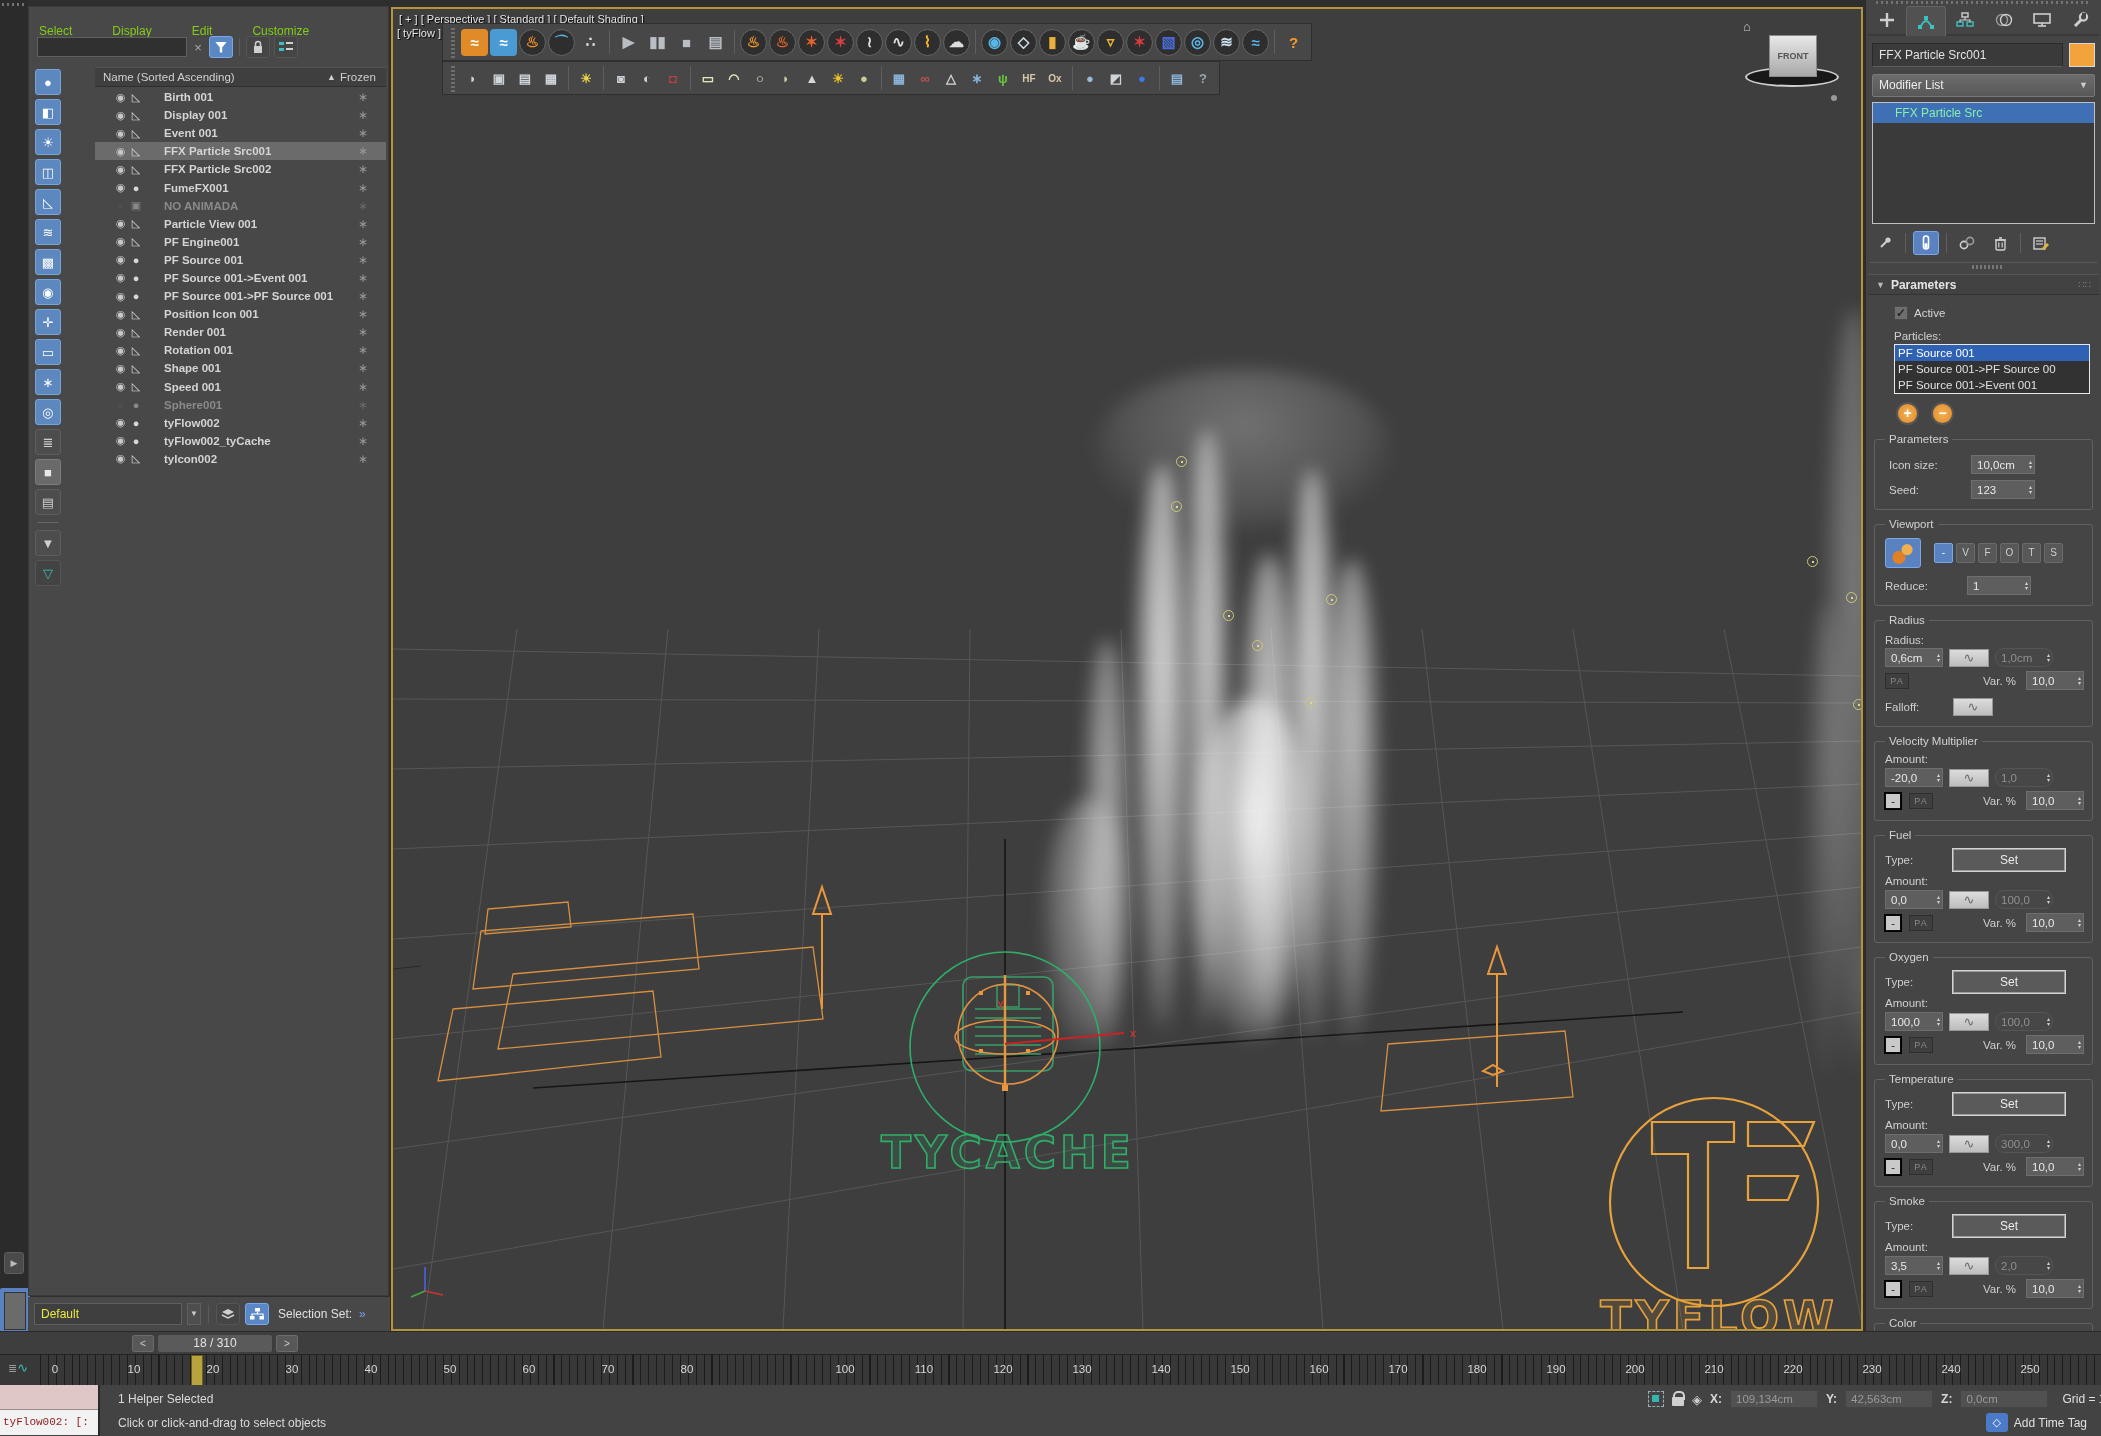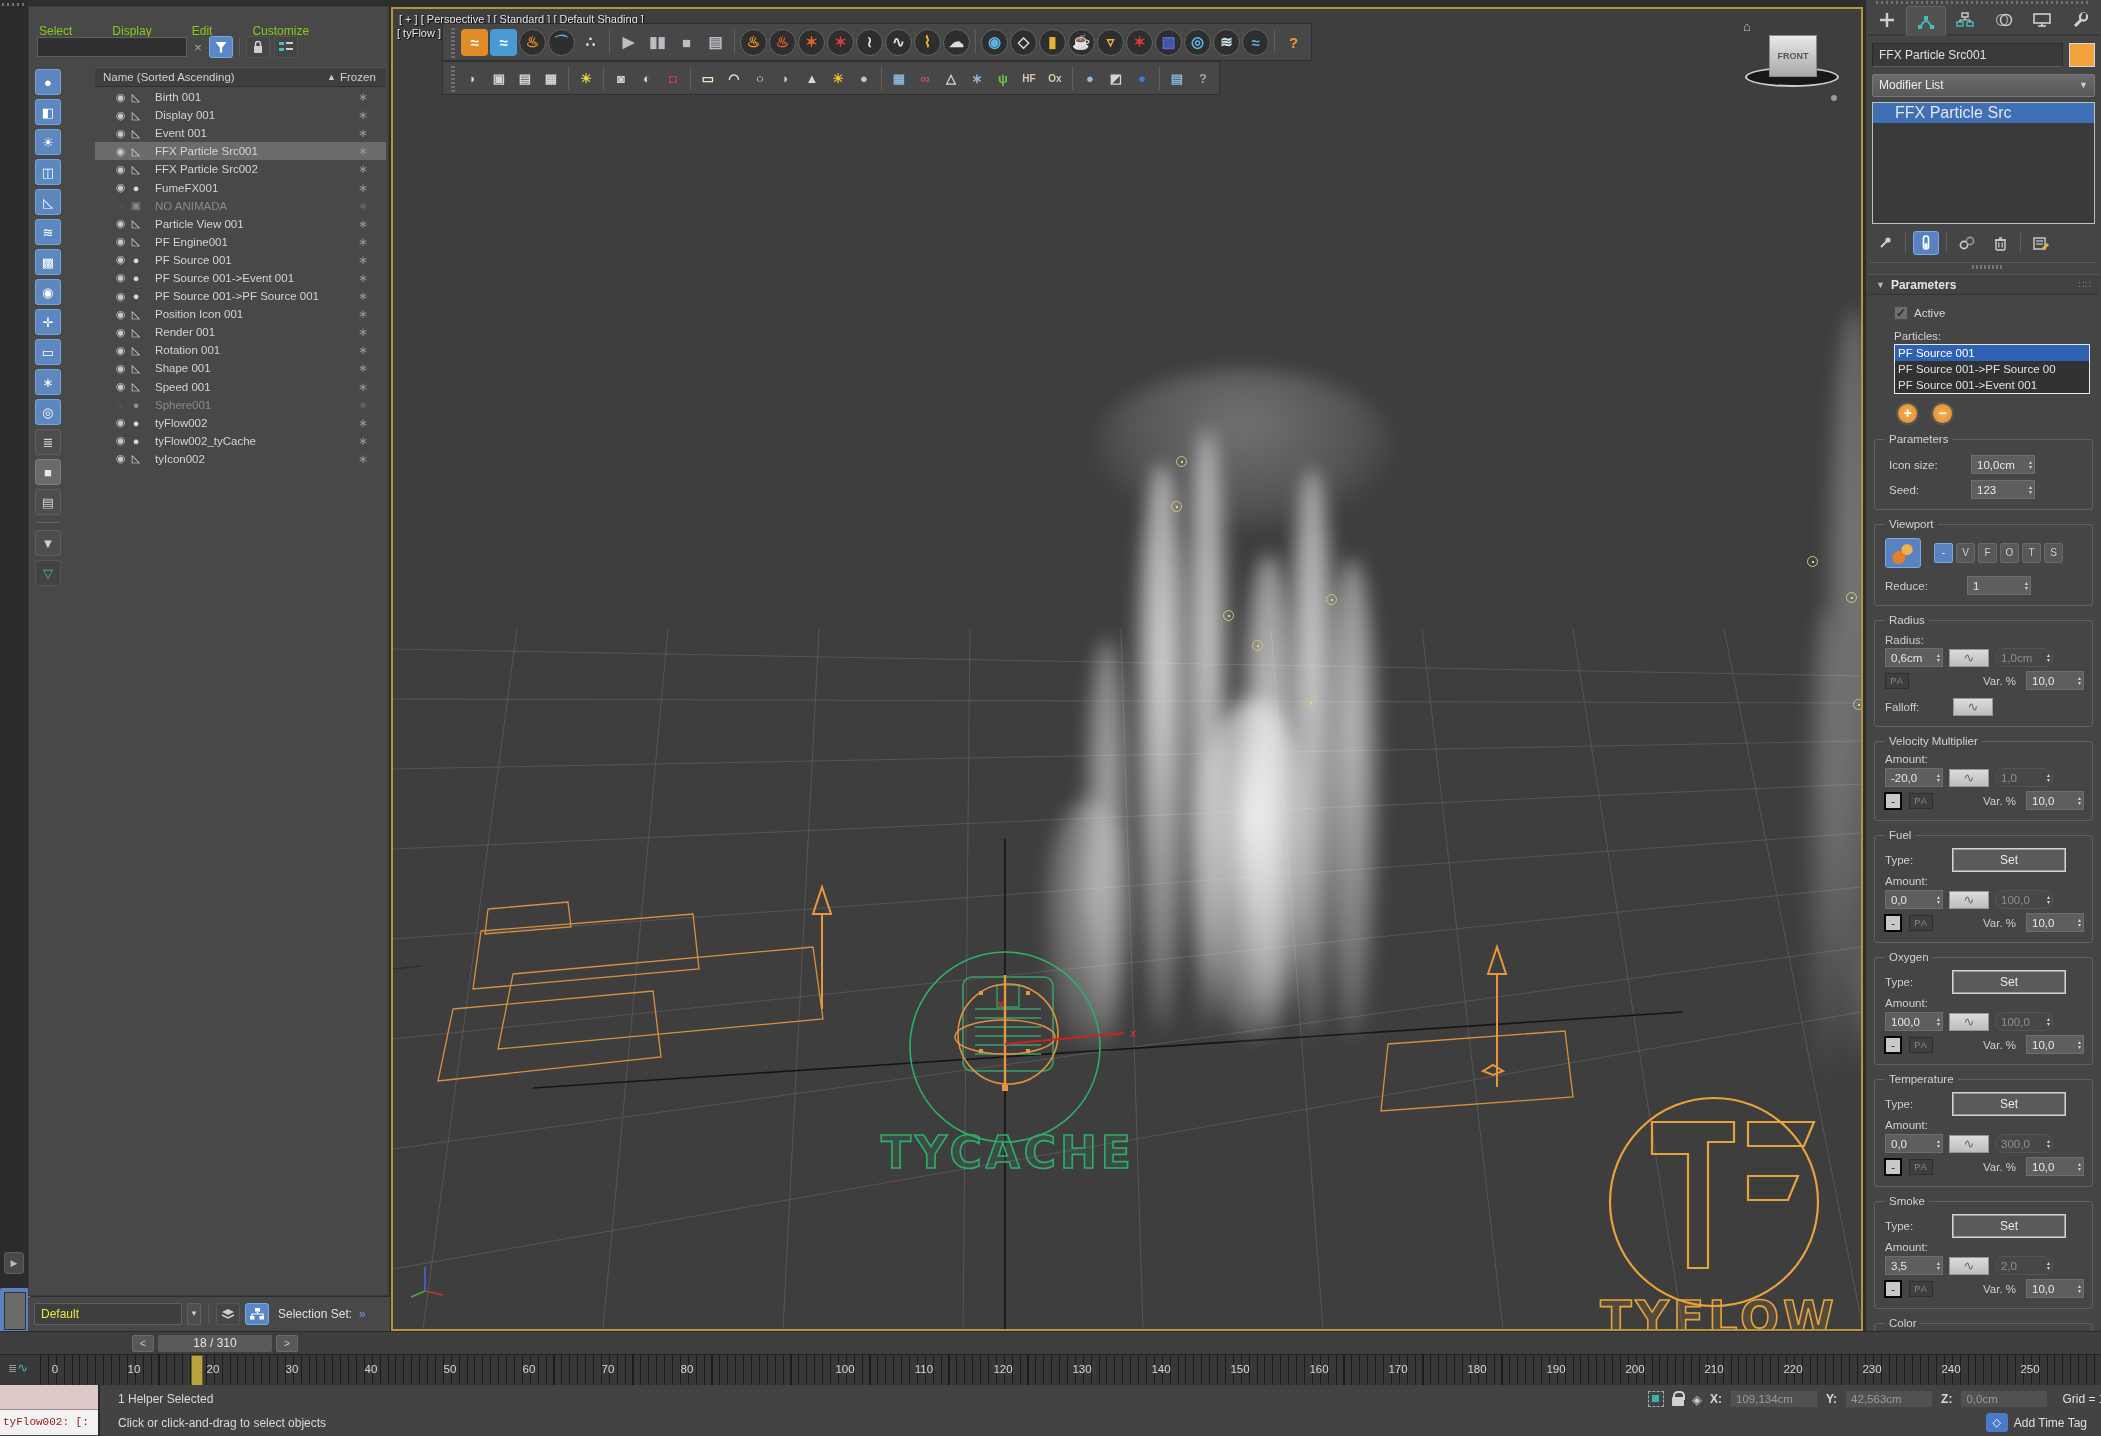--- a/index.html
+++ b/index.html
@@ -41,21 +41,21 @@
   .strip-sep { width:22px; height:1px; background:#666; margin:3px 0; }
 
   #explorer-rows { position:absolute; left:66px; top:81px; right:2px; }
   .erow { height:18.1px; display:flex; align-items:center; position:relative; color:#d4d4d4; }
   .erow.selected { background:#6b6b6b; }
   .erow.hidden-item { color:#8a8a8a; }
   .erow .eye { width:15px; margin-left:18px; font-size:11px; color:#c8c8c8; text-align:center; }
   .erow.hidden-item .eye { color:#4f4f4f; }
   .erow .ticon { width:16px; font-size:11px; color:#d8d8d8; text-align:center; }
   .erow.hidden-item .ticon { color:#8a8a8a; }
-  .erow .lbl { margin-left:11px; flex:1; white-space:nowrap; overflow:hidden; }
+  .erow .lbl { margin-left:20px; flex:1; white-space:nowrap; overflow:hidden;font-weight:bold; }
   .erow .frz { width:46px; text-align:center; color:#9a9a9a; font-size:12px; }
   .erow.hidden-item .frz { color:#6a6a6a; }
 
   
   #viewport { left:391px; top:7px; width:1472px; height:1324px; background:#3e3e3e; border:2px solid #b49539; overflow:hidden; }
   #vp-label { position:absolute; left:6px; top:4px; font-size:11px; color:#e4e4e4; text-shadow:1px 1px 1px #000; z-index:30; }
   #vp-sublabel { position:absolute; left:4px; top:18px; font-size:11px; color:#e4e4e4; text-shadow:1px 1px 1px #000; z-index:30; }
   .vp-toolbar { position:absolute; display:flex; align-items:center; gap:2px; background:#474747;
     border:1px solid #2f2f2f; padding:2px 4px 2px 8px; z-index:40; }
   #vp-toolbar1 { left:49px; top:14px; height:38px; }
@@ -94,21 +94,21 @@
   .cp-tab { flex:1; display:flex; align-items:center; justify-content:center; border-bottom:2px solid #3a3a3a; }
   .cp-tab.active { background:#515151; border:1px solid #636363; border-bottom:none; border-radius:3px 3px 0 0; }
   #cp-name-row { position:absolute; left:6px; top:42px; right:6px; height:26px; display:flex; gap:6px; align-items:center; }
   #cp-name { flex:1; height:24px; background:#3a3a3a; border:1px solid #2a2a2a; border-bottom-color:#5e5e5e;
     color:#e2e2e2; font-size:12px; line-height:22px; padding-left:6px; }
   #cp-swatch { width:26px; height:24px; background:#f2a33c; border:1px solid #d8d8d8; }
   #cp-modlist { position:absolute; left:6px; top:74px; right:6px; height:23px; background:linear-gradient(#6b6b6b,#585858);
     border:1px solid #787878; border-radius:2px; color:#ededed; font-size:12px; line-height:21px; padding:0 6px; display:flex; }
   #cp-modlist .caret { margin-left:auto; color:#cfcfcf; font-size:9px; }
   #cp-stack { position:absolute; left:6px; top:102px; right:6px; height:122px; background:#3a3a3a; border:1px solid #c0c0c0; }
-  .stack-item { height:20px; background:#3f6fb4; color:#e5e5e5; font-size:16px; line-height:20px; padding-left:22px; }
+  .stack-item { height:20px; background:#3f6fb4; color:#86efac; font-size:12px; line-height:20px; padding-left:22px; }
   #cp-stackbtns { position:absolute; left:6px; top:230px; right:6px; height:26px; display:flex; align-items:center; gap:7px; }
   .stk-btn { width:26px; height:24px; display:flex; align-items:center; justify-content:center; border-radius:3px; }
   .stk-btn.active { background:#5a82c0; border:1px solid #7aa7e5; }
   .stk-sep { width:1px; height:20px; background:#2e2e2e; border-right:1px solid #5f5f5f; }
   #cp-divider { position:absolute; left:4px; top:262px; right:4px; height:1px; background:#5a5a5a; }
   #cp-grip { position:absolute; left:45%; top:265px; width:30px; height:4px;
     background:repeating-linear-gradient(90deg,#777 0 2px,transparent 2px 4px); }
 
   #rollout-hdr { position:absolute; left:2px; top:274px; right:2px; height:21px; background:#424242;
     border-top:1px solid #565656; border-bottom:1px solid #333; display:flex; align-items:center; }

